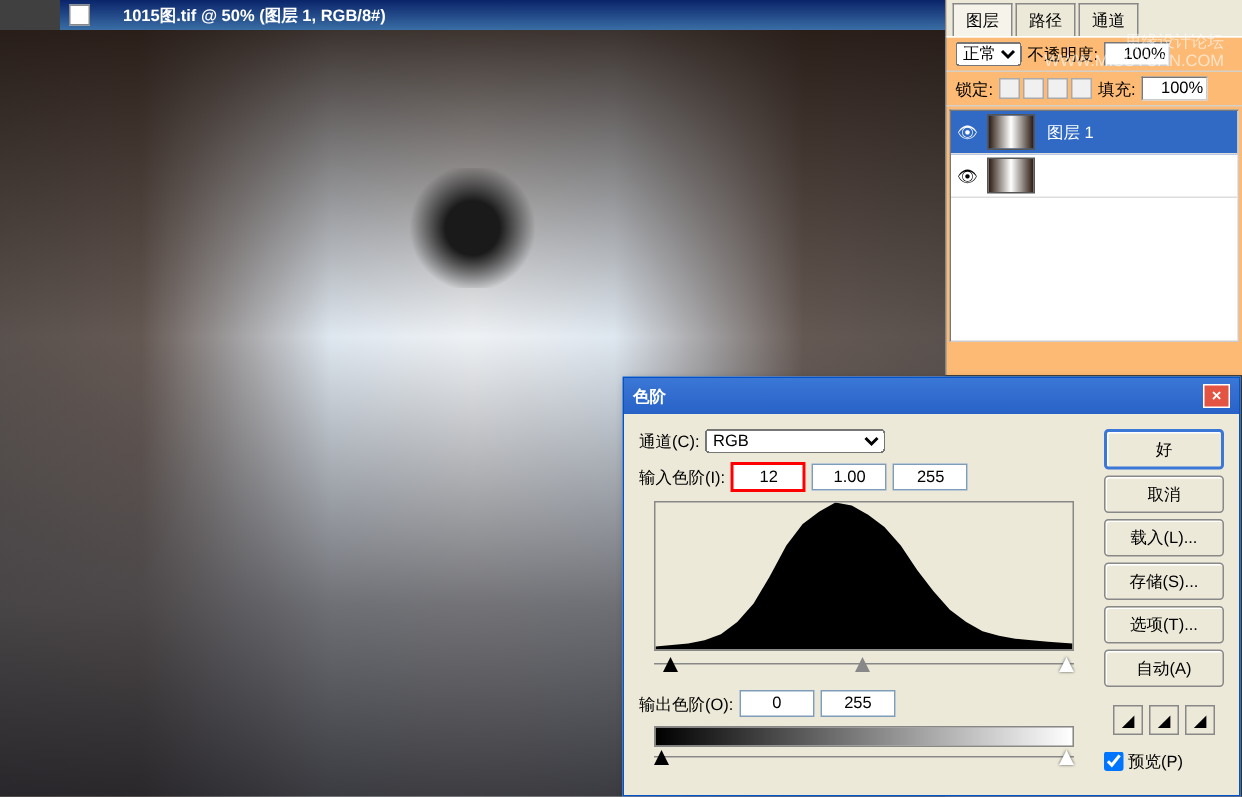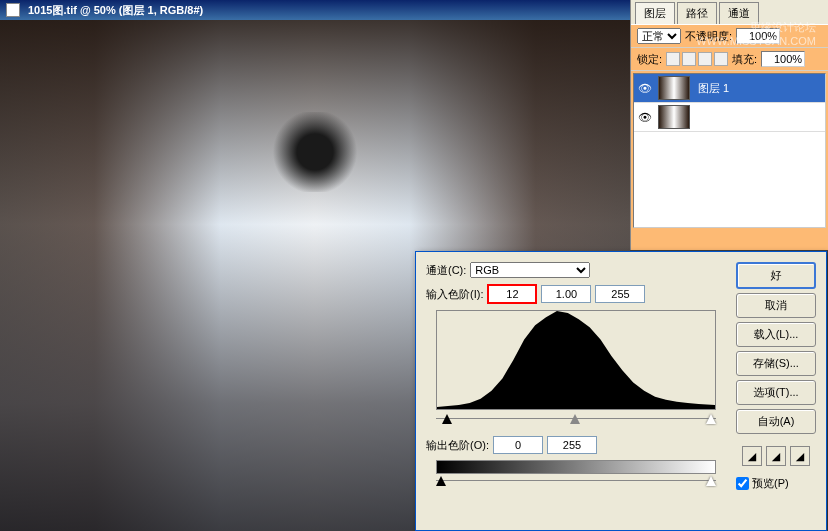--- a/index.html
+++ b/index.html
@@ -1,18 +1,18 @@
 <!DOCTYPE html>
 <html><head>
 <meta charset="utf-8">
 <style>
 * { box-sizing: border-box; margin: 0; padding: 0; font-family: "Microsoft YaHei", SimSun, Arial, sans-serif; font-size: 11px; }
 body { background: #404040; width: 828px; height: 531px; position: relative; overflow: hidden; }
 
-.titlebar { background: linear-gradient(#0a246a, #3a6ea5); color: #fff; padding: 3px 6px; font-weight: bold; display: flex; align-items: center; gap: 8px; height: 20px; }
+.titlebar { background: linear-gradient(#0a246a, #3a6ea5); color: #fff; padding: 3px 6px; font-weight: bold; display: flex; align-items: center; gap: 22px; height: 20px; margin-left: 40px; }
 .titlebar .doc-icon { width: 14px; height: 14px; background: #fff; border: 1px solid #888; }
 
 .canvas-area { position: absolute; top: 20px; left: 0; width: 630px; height: 511px; background: #808080; }
 .canvas-img { width: 100%; height: 100%; background: linear-gradient(90deg, #2a1a10 0%, #3a2418 15%, #e8f0f8 35%, #ffffff 50%, #e8f0f8 65%, #3a2418 85%, #2a1a10 100%); position: relative; }
 .canvas-img::before { content:""; position:absolute; inset:0; background: linear-gradient(180deg, rgba(40,30,25,0.9) 0%, rgba(200,210,220,0.3) 40%, rgba(80,80,85,0.8) 75%, rgba(40,40,45,0.9) 100%); }
 .chandelier { position:absolute; top:18%; left:50%; transform:translateX(-50%); width:90px; height:80px; background: radial-gradient(circle, #1a1a1a 30%, transparent 70%); }
 
 .layers-panel { position: absolute; top: 0; right: 0; width: 198px; background: #fdba74; border-left: 1px solid #888; height: 250px; }
 .panel-tabs { display: flex; background: #ece9d8; border-bottom: 1px solid #fff; padding: 2px 4px 0; gap: 2px; }
 .panel-tab { padding: 3px 8px; background: #ece9d8; border: 1px solid #888; border-bottom: none; cursor: pointer; }
@@ -112,20 +112,24 @@
       <div class="layer-name">图层 1</div>
     </div>
     <div class="layer-item">
       <div class="layer-eye">👁</div>
       <div class="layer-thumb"></div>
     </div>
   </div>
 </div>
 
 <div class="dialog">
+  <div class="dialog-title">
+    <span>色阶</span>
+    <span class="dialog-close">×</span>
+  </div>
   <div class="dialog-body">
     <div class="dialog-main">
       <div class="field-row">
         <label>通道(C):</label>
         <select>
           <option>RGB</option>
         </select>
       </div>
       <div class="field-row">
         <label>输入色阶(I):</label>

